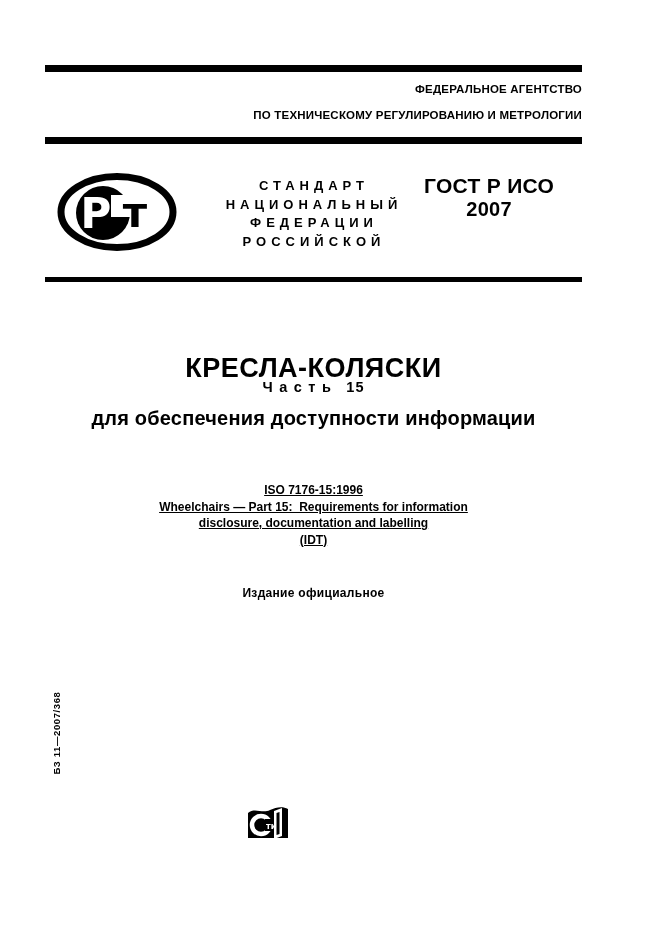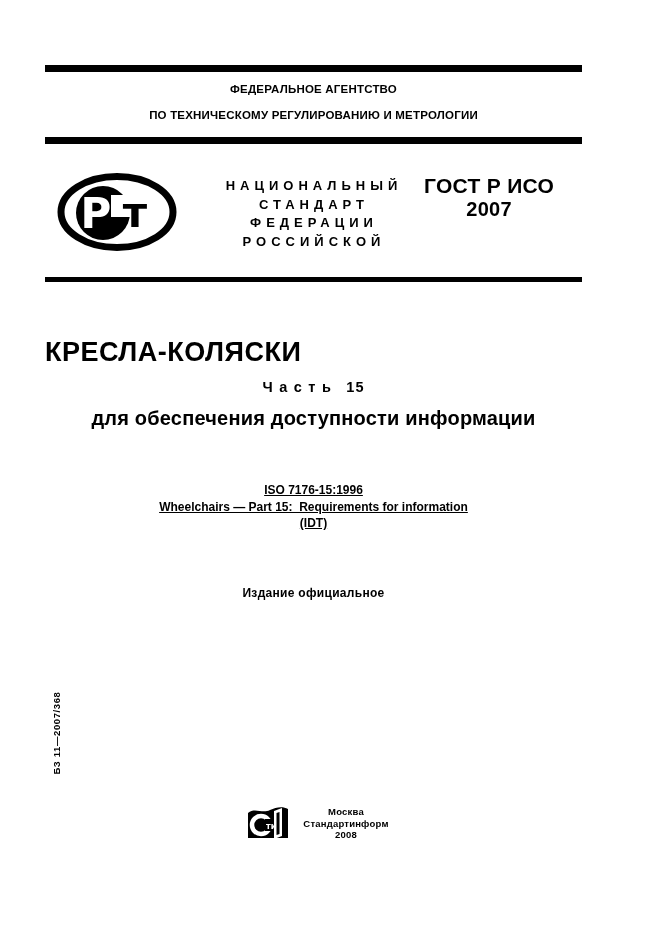--- a/index.html
+++ b/index.html
@@ -11,34 +11,34 @@
     font-family:"Liberation Sans","DejaVu Sans",sans-serif;
     font-weight:bold;
     overflow:hidden;
     margin:0 auto;
   }
   .rule{position:absolute;left:45px;width:537px;background:#000;}
   .rule-top{top:65px;height:7px;}
   .rule-mid{top:137px;height:7px;}
   .rule-thin{top:277px;height:5px;}
 
-  .agency{position:absolute;left:45px;top:83px;width:537px;text-align:center;
+  .agency{position:absolute;left:45px;top:83px;width:537px;text-align:right;
           font-size:11.5px;letter-spacing:.2px;line-height:13px;}
   .agency .l1{margin-bottom:13px;}
 
   .rst-logo{position:absolute;left:53px;top:169px;}
 
   .org-block{position:absolute;left:202px;top:177px;width:224px;text-align:center;
              font-size:13px;letter-spacing:5px;line-height:18.5px;white-space:nowrap;}
 
   .code-block{position:absolute;left:424px;top:173px;font-size:21px;line-height:25px;
               letter-spacing:.3px;}
   .code-block .year{font-size:20px;line-height:23px;text-align:center;}
 
-  .doc-title{position:absolute;left:45px;top:337px;width:537px;
+  .doc-title{position:absolute;left:45px;top:353px;width:537px;text-align:center;
              font-size:27px;letter-spacing:.5px;}
   .part-line{position:absolute;left:45px;top:379px;width:537px;text-align:center;
              font-size:14.5px;}
   .part-line .pw{letter-spacing:6.5px;}
   .part-line .pn{letter-spacing:1px;margin-left:9px;}
 
   .subtitle{position:absolute;left:45px;top:405px;width:537px;text-align:center;
             font-size:20px;line-height:26px;letter-spacing:.2px;}
 
   .iso-block{position:absolute;left:45px;top:482px;width:537px;text-align:center;
@@ -74,22 +74,22 @@
     <svg width="126" height="84" viewBox="0 0 126 84" xmlns="http://www.w3.org/2000/svg">
       <ellipse cx="64" cy="43" rx="56" ry="35.5" fill="none" stroke="#000" stroke-width="7"></ellipse>
       <circle cx="50" cy="44" r="27" fill="#000"></circle>
       <rect x="58" y="26" width="22" height="22" fill="#fff"></rect>
       <text x="43" y="59" font-size="42" font-weight="bold" fill="#fff" text-anchor="middle" font-family="DejaVu Sans, Liberation Sans, sans-serif">Р</text>
       <text x="82" y="58" font-size="42" font-weight="bold" fill="#000" text-anchor="middle" font-family="DejaVu Sans, Liberation Sans, sans-serif">т</text>
     </svg>
   </div>
 
   <div class="org-block">
+    <div>СТАНДАРТ</div>
     <div>НАЦИОНАЛЬНЫЙ</div>
-    <div>СТАНДАРТ</div>
     <div>ФЕДЕРАЦИИ</div>
     <div>РОССИЙСКОЙ</div>
   </div>
 
   <div class="code-block">
     <div>ГОСТ Р ИСО</div>
     <div class="year">2007</div>
   </div>
 
   <div class="rule rule-thin"></div>
@@ -100,37 +100,33 @@
     <span class="pw">Часть</span><span class="pn">15</span>
   </div>
 
   <div class="subtitle">
     <div>для обеспечения доступности информации</div>
   </div>
 
   <div class="iso-block">
     <div>ISO 7176-15:1996</div>
     <div>Wheelchairs — Part 15:  Requirements for information</div>
+    <div>disclosure, documentation and labelling</div>
     <div>(IDT)</div>
   </div>
 
   <div class="edition">Издание официальное</div>
 
   <div class="side-code">БЗ 11—2007/368</div>
 
   <div class="imprint-logo">
     <svg width="44" height="38" viewBox="0 0 44 38" xmlns="http://www.w3.org/2000/svg">
       <path d="M2 9 C 9 3, 16 10, 24 6 C 30 3, 37 2, 42 5 L42 34 L2 34 Z" fill="#000"></path>
       <circle cx="15" cy="21" r="9" fill="none" stroke="#fff" stroke-width="4.5"></circle>
       <rect x="19" y="15" width="8" height="12" fill="#000"></rect>
       <text x="20" y="25" font-size="8" font-weight="bold" fill="#fff" font-family="DejaVu Sans, Liberation Sans, sans-serif">ти</text>
       <polygon points="28,7 36,4 36,32 28,35" fill="#fff"></polygon>
       <polygon points="30.5,9 33.5,8 33.5,30 30.5,31" fill="#000"></polygon>
     </svg>
   </div>
 
-  <div class="imprint-text">
-    <div>Москва</div>
-    <div>Стандартинформ</div>
-    <div>2008</div>
-  </div>
 
 </div>
 
 </body></html>

